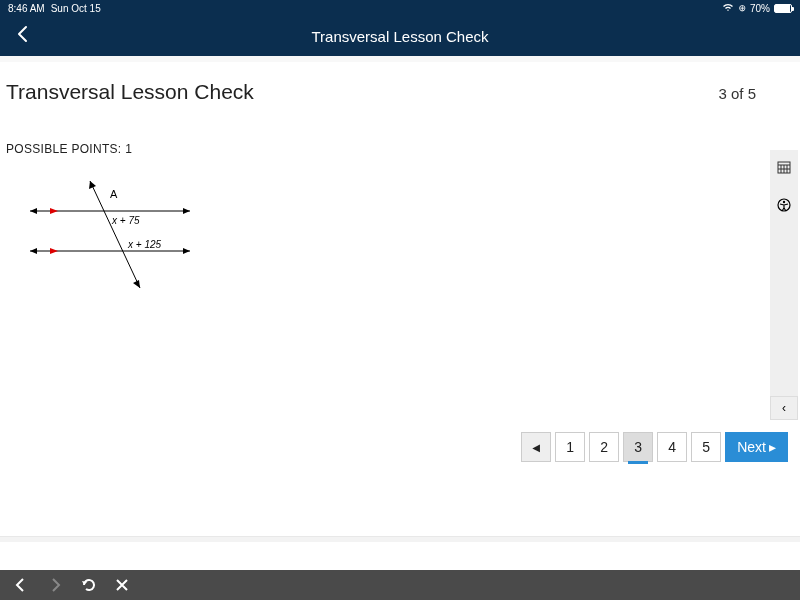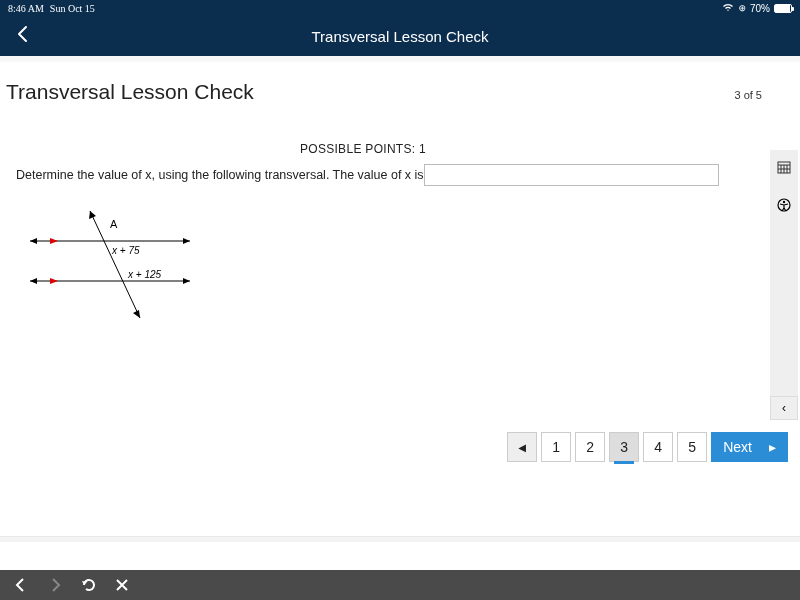--- a/index.html
+++ b/index.html
@@ -1,42 +1,42 @@
 <!DOCTYPE html>
 <html><head>
 <meta charset="utf-8">
 <style>
   * { box-sizing: border-box; margin: 0; padding: 0; }
   body { font-family: -apple-system, Helvetica, Arial, sans-serif; width: 800px; height: 600px; overflow: hidden; background: #fff; position: relative; }
   .status-bar { background: #0b2e4f; color: #fff; font-size: 10px; display: flex; justify-content: space-between; align-items: center; padding: 2px 8px; height: 16px; }
-  .status-left { display: flex; gap: 6px; font-family: Liberation Serif, serif; }
+  .status-left { display: flex; gap: 6px; }
   .status-right { display: flex; gap: 4px; align-items: center; }
   .battery-icon { width: 18px; height: 9px; border: 1px solid #fff; border-radius: 2px; position: relative; }
   .battery-icon::after { content: ''; position: absolute; right: -3px; top: 2px; width: 2px; height: 4px; background: #fff; border-radius: 0 1px 1px 0; }
   .battery-fill { background: #fff; height: 100%; width: 95%; }
   .nav-bar { background: #0b2e4f; color: #fff; height: 40px; display: flex; align-items: center; position: relative; }
   .back-arrow { position: absolute; left: 14px; cursor: pointer; }
   .nav-title { width: 100%; text-align: center; font-size: 15px; font-weight: 400; }
   .gap { height: 6px; background: #f8f8f8; }
   .content { background: #fff; padding: 18px 16px 0 6px; position: relative; }
   .title-row { display: flex; justify-content: space-between; align-items: baseline; margin-bottom: 38px; padding-left: 0; }
   .lesson-title { font-size: 21px; font-weight: 400; color: #222; }
-  .progress { font-size: 11px; color: #333; margin-right: 22px; }
-  .points { text-align: center; font-size: 12px; color: #222; margin-right: 64px; margin-bottom: 8px; letter-spacing: 0.3px; }
+  .progress { font-size: 15px; color: #333; margin-right: 28px; }
+  .points { text-align: left; font-size: 12px; color: #222; margin-right: 64px; margin-bottom: 8px; letter-spacing: 0.3px; }
   .question-row { display: flex; align-items: center; font-size: 12.5px; color: #222; margin-left: 10px; }
   .answer-input { border: 1px solid #bbb; height: 22px; width: 295px; font-size: 12px; padding: 1px 2px; }
   .diagram { margin: 20px 0 0 14px; }
   .side-panel { position: absolute; right: 2px; top: 150px; width: 28px; height: 250px; background: #efefef; display: flex; flex-direction: column; align-items: center; padding-top: 10px; gap: 20px; }
   .side-collapse { position: absolute; right: 2px; top: 396px; width: 28px; height: 24px; background: #efefef; border: 1px solid #ddd; display: flex; align-items: center; justify-content: center; cursor: pointer; font-size: 12px; }
   .pager { position: absolute; right: 12px; top: 432px; display: flex; gap: 4px; align-items: center; }
   .pg-btn { width: 30px; height: 30px; border: 1px solid #ccc; background: #fff; display: flex; align-items: center; justify-content: center; font-size: 14px; color: #222; cursor: pointer; }
   .pg-btn.arrow { background: #eee; font-size: 10px; }
   .pg-btn.current { background: #ddd; position: relative; }
   .pg-btn.current::after { content: ''; position: absolute; bottom: -3px; left: 4px; right: 4px; height: 3px; background: #2a8dd6; }
-  .next-btn { height: 30px; padding: 0 12px; background: #2a8dd6; color: #fff; border: none; font-size: 14px; display: flex; align-items: center; gap: 17px; cursor: pointer; }
+  .next-btn { height: 30px; padding: 0 12px; background: #2a8dd6; color: #fff; border: none; font-size: 14px; display: flex; align-items: center; gap: 3px; cursor: pointer; }
   .footer-gap { position: absolute; left: 0; right: 0; top: 536px; height: 6px; background: #f3f3f3; border-top: 1px solid #e8e8e8; }
   .bottom-bar { position: absolute; bottom: 0; left: 0; right: 0; height: 30px; background: #4a4a4a; display: flex; align-items: center; gap: 16px; padding-left: 12px; }
   .bb-icon { color: #fff; cursor: pointer; display: flex; align-items: center; }
   .bb-icon.dim { color: #888; }
 </style>
 </head>
 <body>
 
 <div class="status-bar">
   <div class="status-left">
@@ -67,24 +67,20 @@
 </div>
 
 <div class="gap"></div>
 
 <div class="content">
   <div class="title-row">
     <div class="lesson-title">Transversal Lesson Check</div>
     <div class="progress">3 of 5</div>
   </div>
   <div class="points">POSSIBLE POINTS: 1</div>
-  <div class="question-row">
-    <span>Determine the value of x, using the following transversal. The value of x is</span>
-    <input class="answer-input" type="text" value="" style="">
-  </div>
 
   <div class="diagram">
     <svg width="180" height="120" viewBox="0 0 180 120">
 
       <line x1="10" y1="35" x2="170" y2="35" stroke="#000" stroke-width="1"></line>
       <polygon points="170,35 163,32 163,38" fill="#000"></polygon>
       <polygon points="10,35 17,32 17,38" fill="#000"></polygon>
       <polygon points="38,35 30,32 30,38" fill="#d00"></polygon>
 
       <line x1="10" y1="75" x2="170" y2="75" stroke="#000" stroke-width="1"></line>

